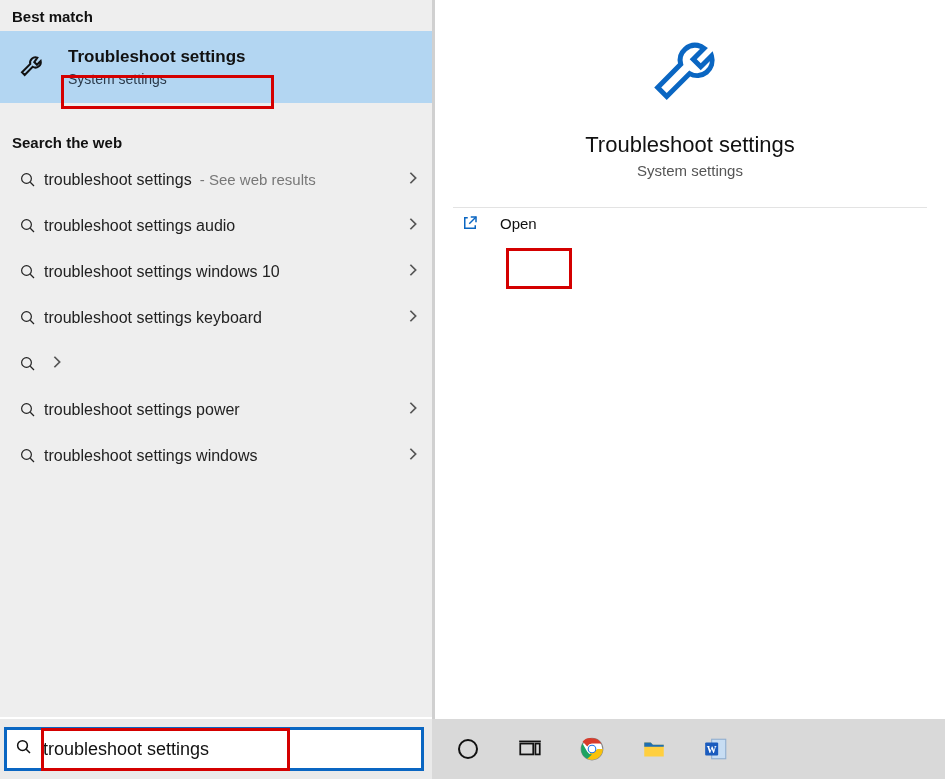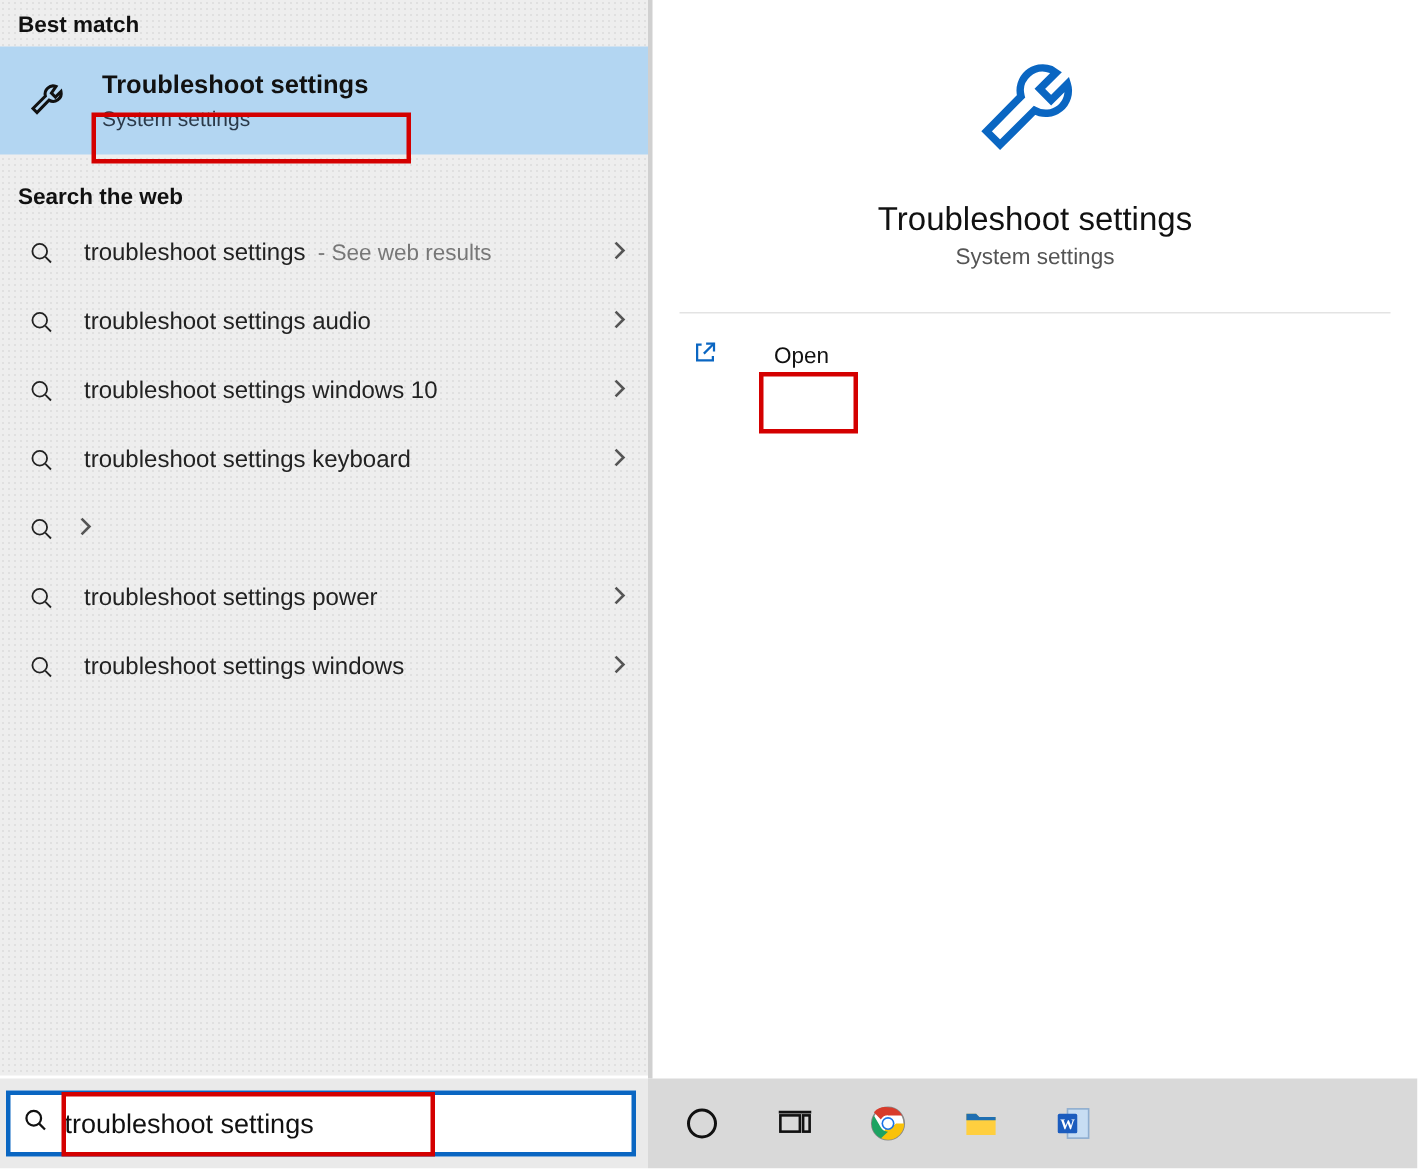--- a/index.html
+++ b/index.html
@@ -27,31 +27,31 @@
   }
   .best-match .wrench { width: 44px; display:flex; align-items:center; justify-content:center; }
   .best-match .wrench svg { width: 32px; height: 32px; }
   .best-match .texts { margin-left: 8px; }
   .best-match .title {
     font-size: 17px; font-weight: 600; color: #111;
     display: inline-block; padding: 1px 4px;
   }
   .best-match .subtitle { font-size: 14px; color: #2b3a4a; padding: 1px 4px; margin-top: 2px; }
 
-  .web-section .section-header { padding-top: 20px; }
+  .web-section .section-header { padding-top: 31px; }
 
   .web-item {
     height: 46px; display:flex; align-items:center;
     padding: 0 14px 0 12px;
     cursor: default;
     position: relative;
   }
   .web-item .mag { width: 32px; display:flex; justify-content:center; }
   .web-item .mag svg { width: 18px; height: 18px; stroke:#222; fill:none; stroke-width:1.6; }
-  .web-item .label { flex:1; font-size:16px; color:#222;margin-left:12px; }
+  .web-item .label { flex:1; font-size:16px; color:#222; }
   .web-item .label .bold { font-weight:400; }
   .web-item .suffix { color:#777; font-size:15px; margin-left:4px; }
   .web-item .chev { width:18px; text-align:right; }
   .web-item .chev svg { width:10px; height:14px; stroke:#555; fill:none; stroke-width:2; }
 
   
   .preview {
     position:absolute; left: 432px; top:0; right:0; bottom:60px;
     background:#fff;
     border-left: 3px solid #d0d0d0;
@@ -60,24 +60,24 @@
     display:flex; flex-direction:column; align-items:center;
     margin-top: 32px;
   }
   .hero-icon svg { width: 86px; height: 86px; }
   .hero-title { font-size: 22px; color:#111; margin-top: 10px; text-align:center; }
   .hero-sub { font-size: 15px; color:#555; margin-top: 4px; }
 
   .preview .divider { height:1px; background:#e3e3e3; margin: 28px 18px 6px 18px; }
 
   .action-row {
-    display:flex; align-items:center;
+    display:flex; 
     height: 44px; padding: 0 26px;
     font-size: 15px; color:#111;
-    gap: 34px;
+    gap: 18px;
   }
   .action-row .open-icon svg { width:18px; height:18px; }
   .action-row .open-label { padding:1px 3px; }
 
   
   .searchbar {
     position:absolute; left:0; bottom:0; width:432px; height:60px;
     background:#eaeaea;
     display:flex; align-items:center;
   }

